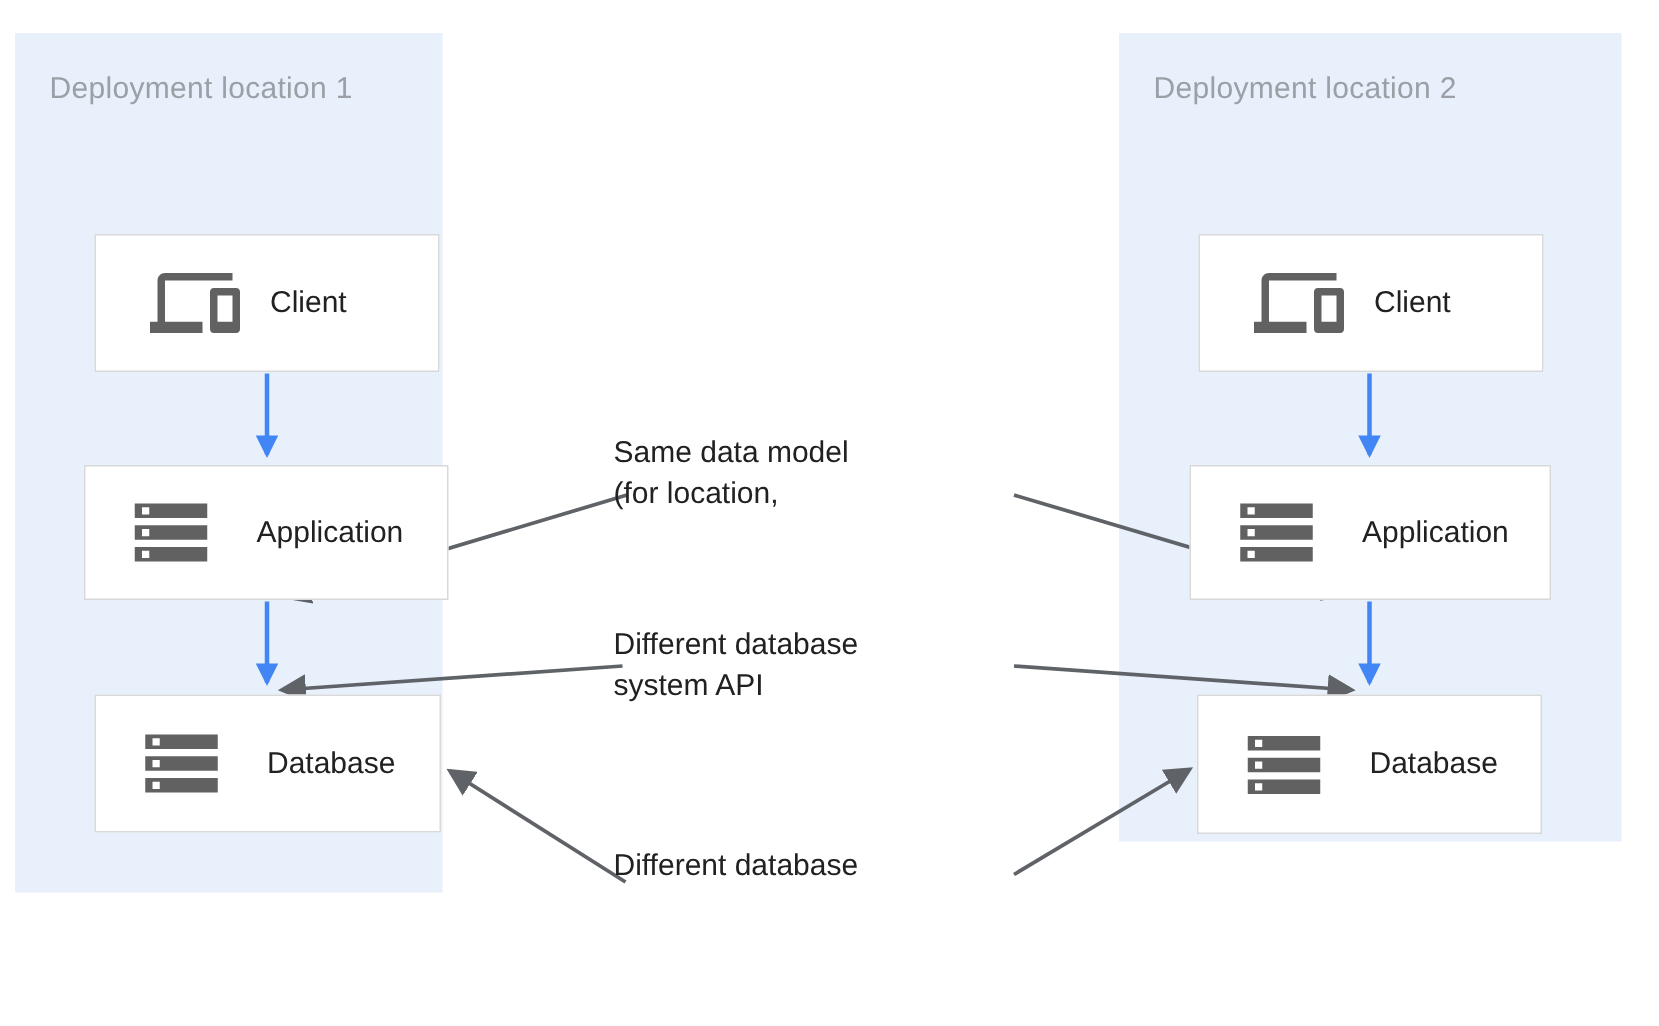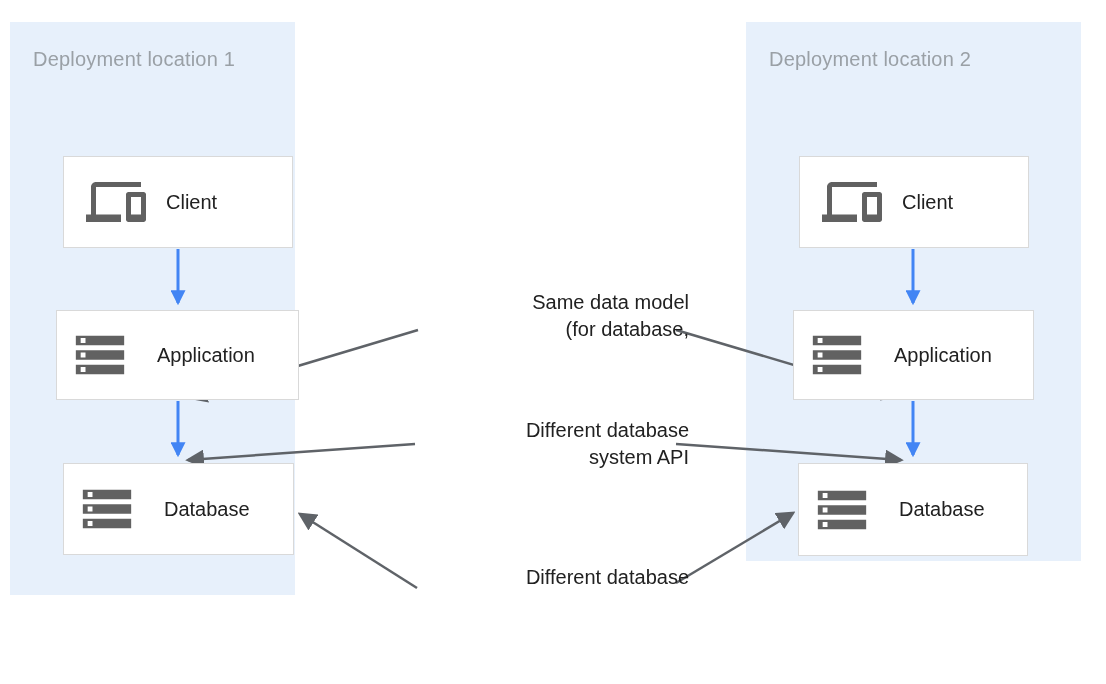--- a/index.html
+++ b/index.html
@@ -30,21 +30,21 @@
     letter-spacing: 0.2px;
     white-space: nowrap;
   }
   .node {
     position: absolute;
     background: #ffffff;
     border: 1px solid #d9d9d9;
     box-sizing: border-box;
     display: flex;
     align-items: center;
-    padding-left: 22px;
+    padding-left: 36px;
   }
   .node .icon {
     display: inline-flex;
     align-items: center;
     justify-content: center;
     flex: 0 0 auto;
   }
   .node .icon svg { fill: #616161; display: block; }
   .icon-devices { margin-right: 20px; }
   .icon-storage { margin-left: -8px; margin-right: 28px; }
@@ -55,21 +55,21 @@
   }
   .overlay {
     position: absolute;
     left: 0;
     top: 0;
     pointer-events: none;
   }
   .annotation {
     position: absolute;
     width: 280px;
-    text-align: right;
+    text-align: left;
     font-size: 20px;
     line-height: 27px;
     color: #212121;
   }
 </style>
 </head>
 <body>
 
 <div class="canvas">
 
@@ -157,21 +157,21 @@
     <span class="icon icon-storage">
       <svg viewBox="0 0 24 24" width="58" height="58">
           <path d="M2 20h20v-4H2v4zm2-3h2v2H4v-2zM2 4v4h20V4H2zm4 3H4V5h2v2zm-4 7h20v-4H2v4zm2-3h2v2H4v-2z"></path>
         </svg>
     </span>
     <span class="node-label">Database</span>
   </div>
 
   <div class="annotation" style="left:409px; top:289px;">
     <div>Same data model</div>
-    <div>(for database,</div>
+    <div>(for location,</div>
   </div>
 
   <div class="annotation" style="left:409px; top:417px;">
     <div>Different database</div>
     <div>system API</div>
   </div>
 
   <div class="annotation" style="left:409px; top:564px;">
     <div>Different database</div>
   </div>

